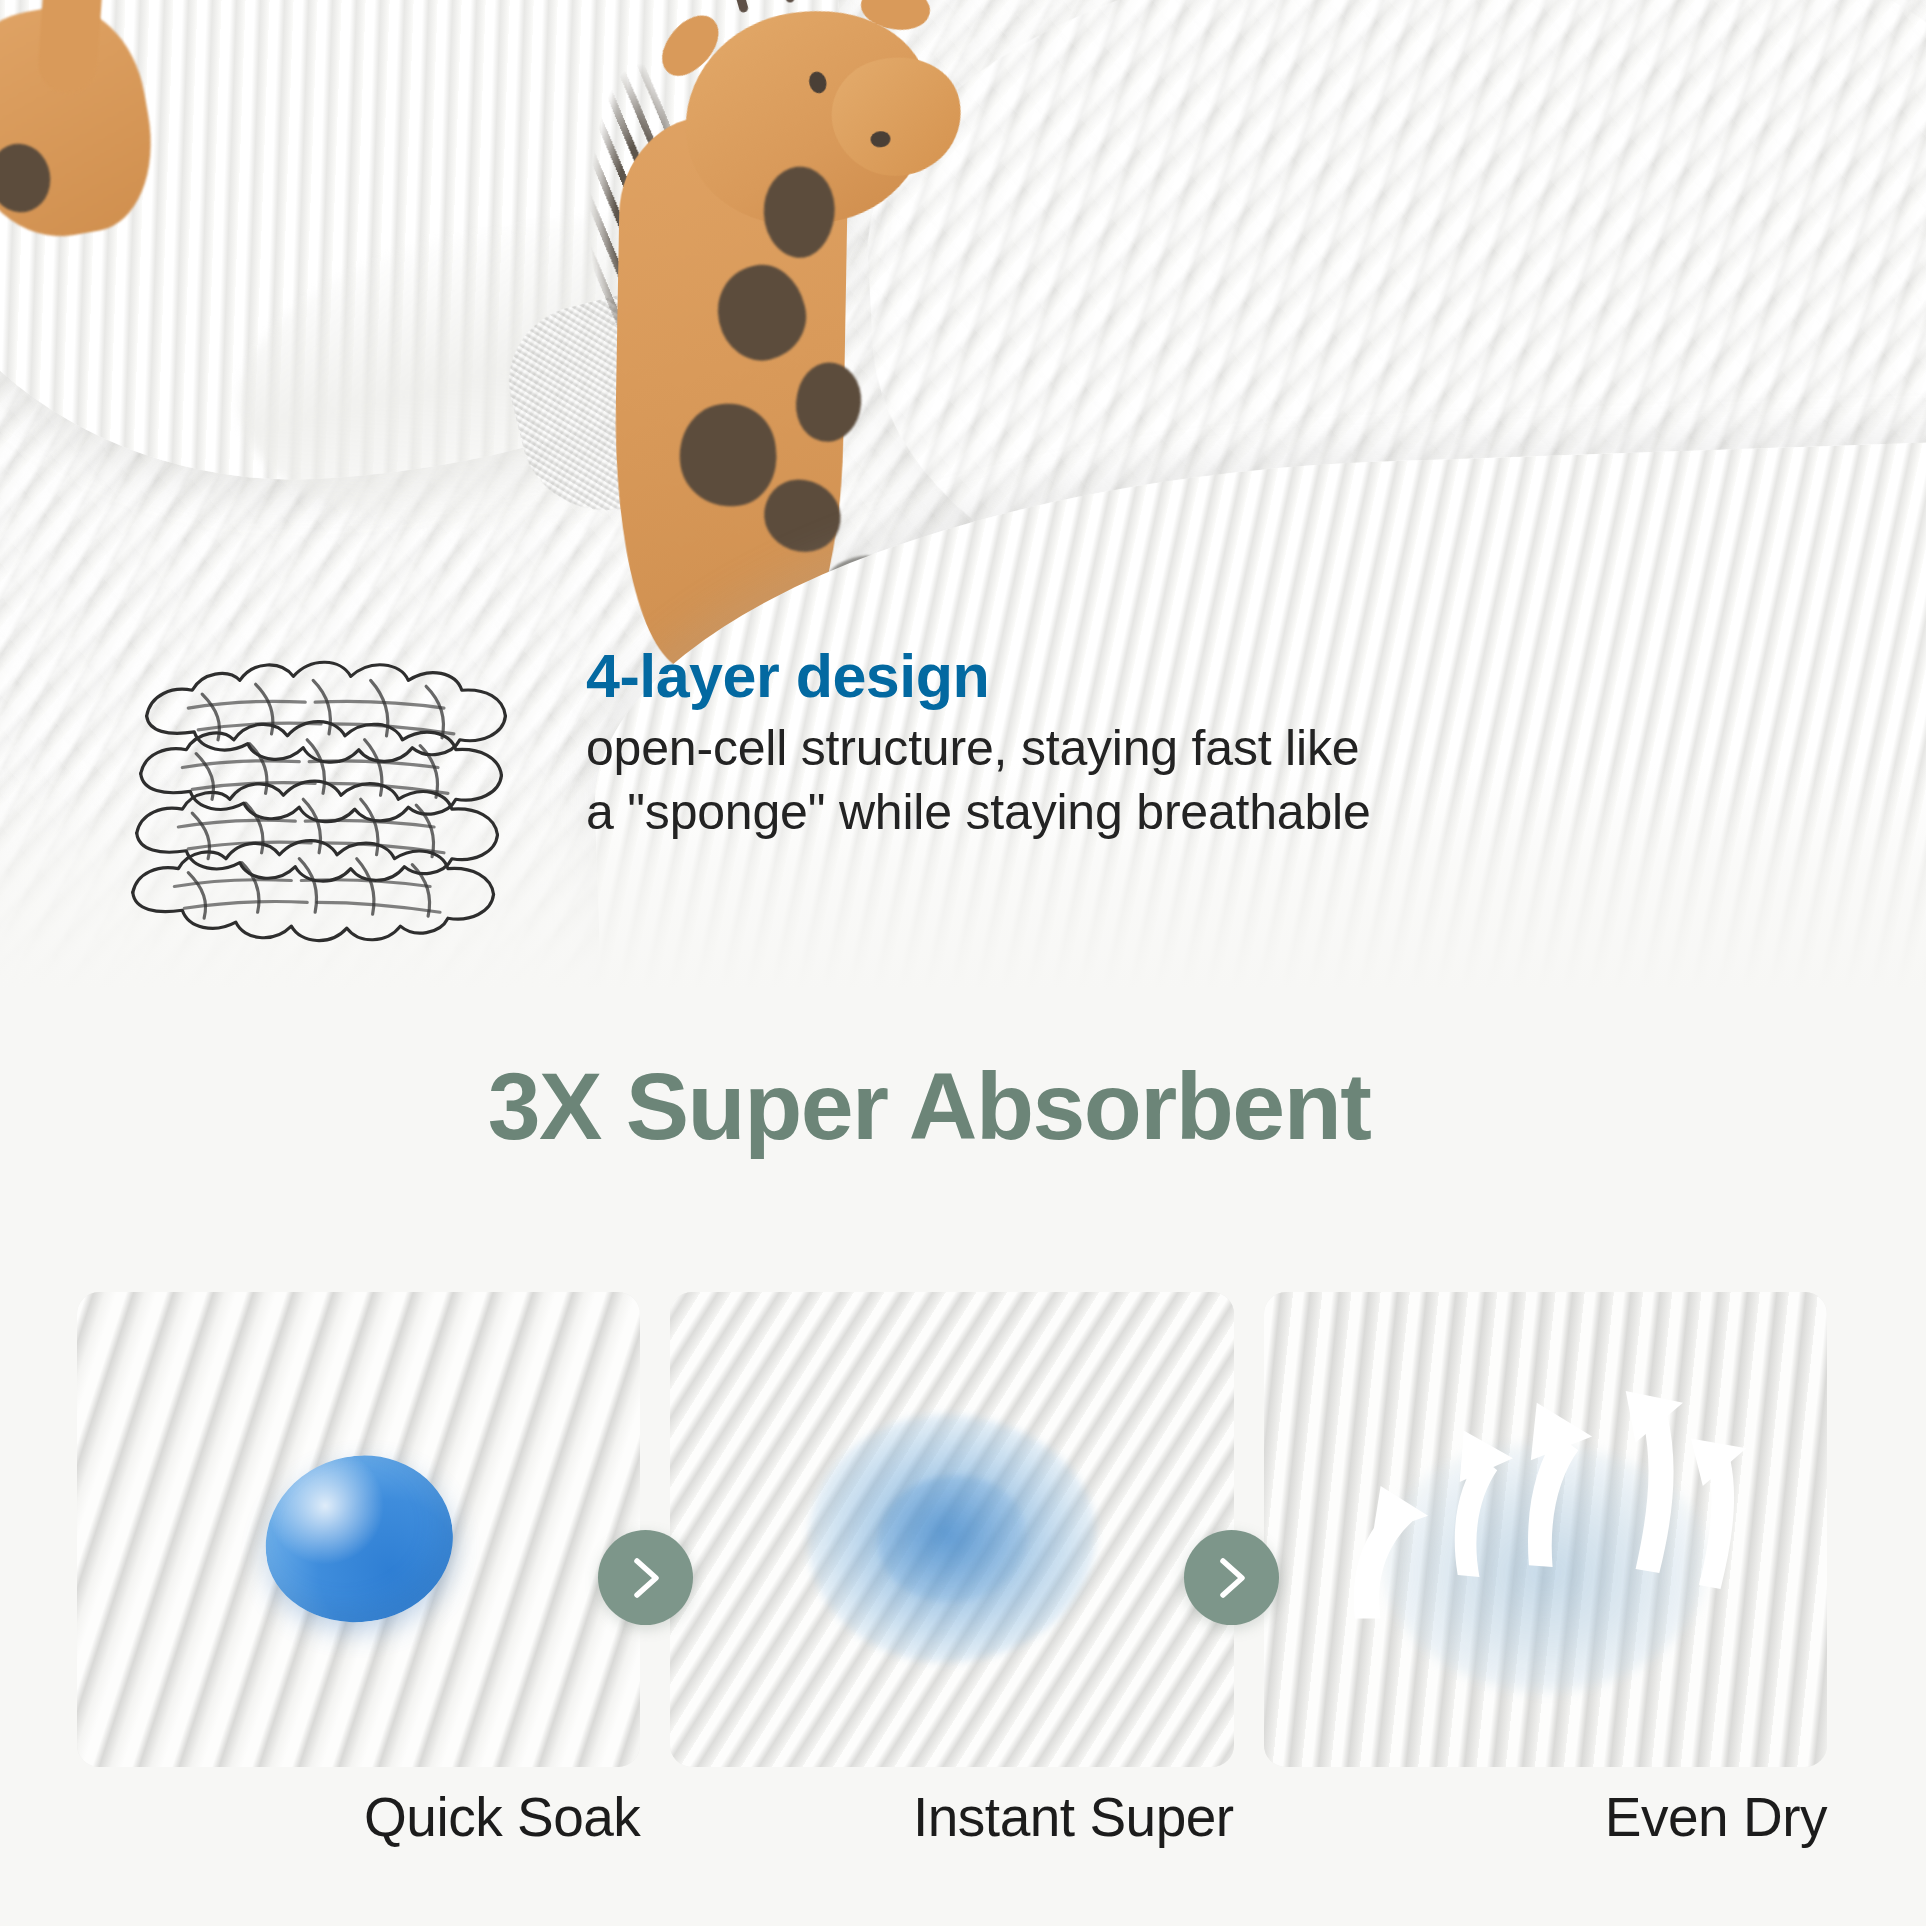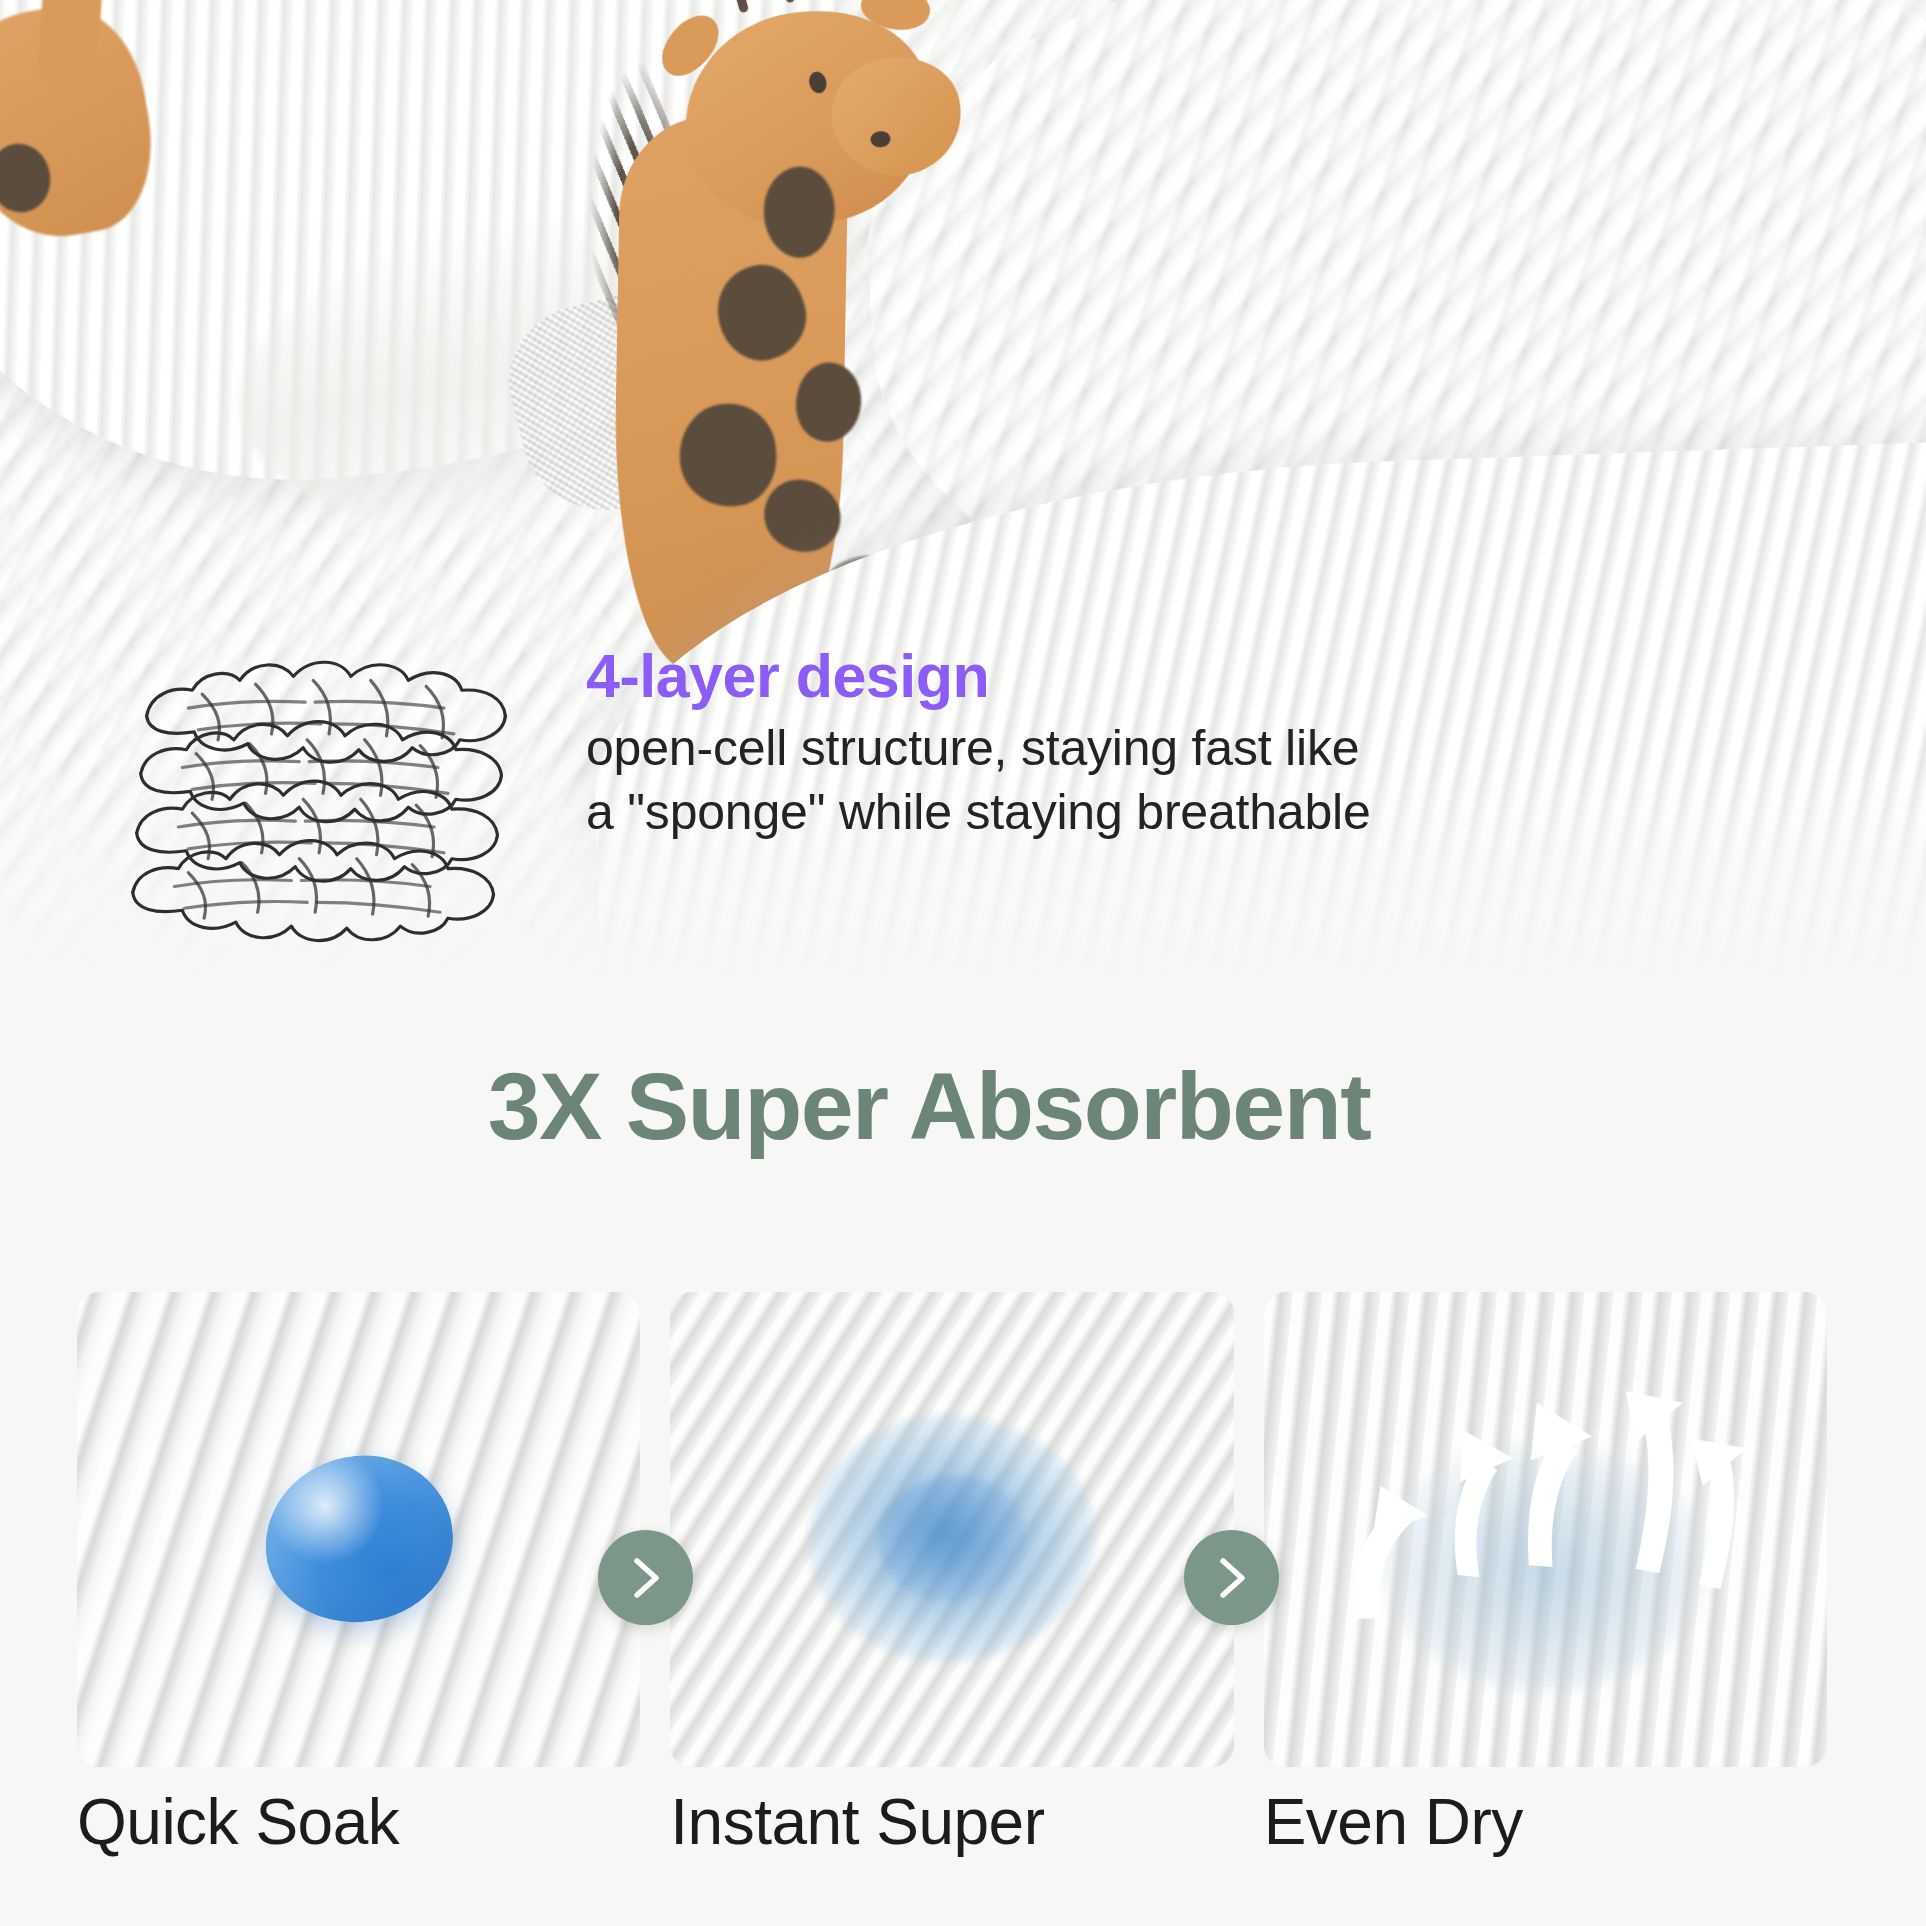--- a/index.html
+++ b/index.html
@@ -149,21 +149,21 @@
     background:linear-gradient(180deg, rgba(247,247,245,0) 0%, rgba(247,247,245,.65) 46%, #f7f7f5 100%);
   }
 
   
   .layer-block{position:absolute;left:0;top:594px;width:1927px;height:416px;}
   .stack-ill{position:absolute;left:107px;top:5px;width:446px;height:347px;}
   .stack-ill svg{display:block;width:446px;height:347px;}
 
   .layer-text{position:absolute;left:586px;top:50px;width:1287px;}
   .layer-title{
-    font-size:61px;font-weight:700;color:#8b5cf6;letter-spacing:-0.5px;
+    font-size:61px;font-weight:700;color:#0369a1;letter-spacing:-0.5px;
     line-height:1.05;margin:0 0 8px 0;
   }
   .layer-sub{
     font-size:50px;font-weight:400;color:#232323;line-height:1.28;margin:0;
     letter-spacing:-0.2px;
   }
 
   
   .headline{
     position:absolute;left:0;top:1059px;width:1858px;text-align:center;
@@ -242,21 +242,21 @@
     box-shadow:0 4px 14px rgba(90,110,100,.22);
     z-index:5;
   }
   .connector.c1{left:598px;}
   .connector.c2{left:1184px;}
   .connector svg{display:block;}
 
   
   .captions{position:absolute;left:77px;top:1787px;width:1750px;display:flex;gap:30px;}
   .caption{
-    flex:1;text-align:left;font-size:64px;font-weight:400;color:#1c1c1c;
+    flex:1;text-align:right;font-size:55px;font-weight:400;color:#1c1c1c;
     letter-spacing:-0.5px;line-height:1.1;
   }
 </style>
 </head>
 <body>
 
 <div class="page">
 
   <div class="hero">
     <div class="hero-bg"></div>

